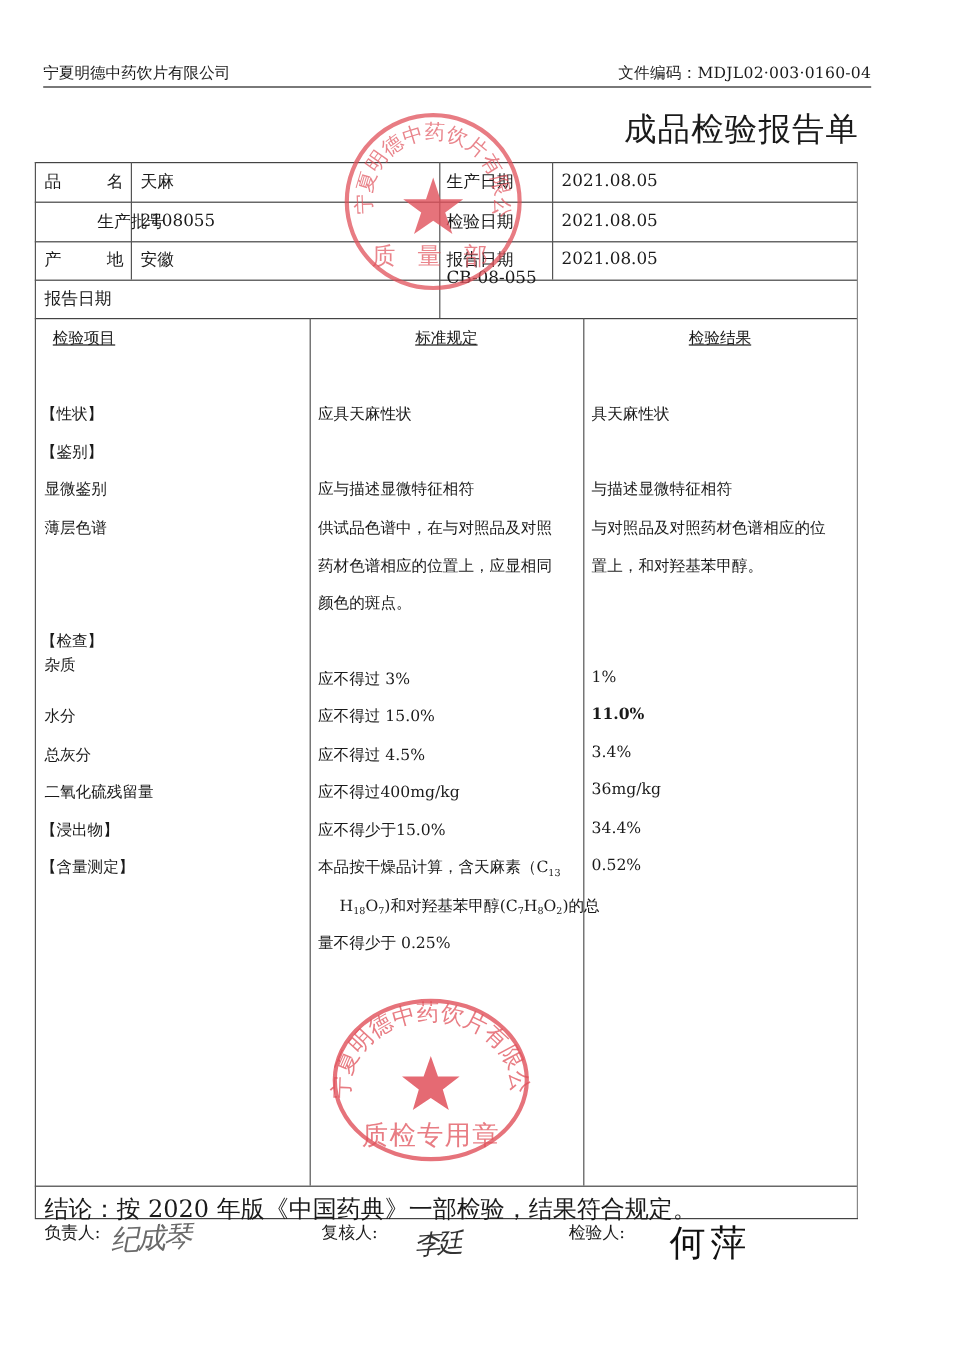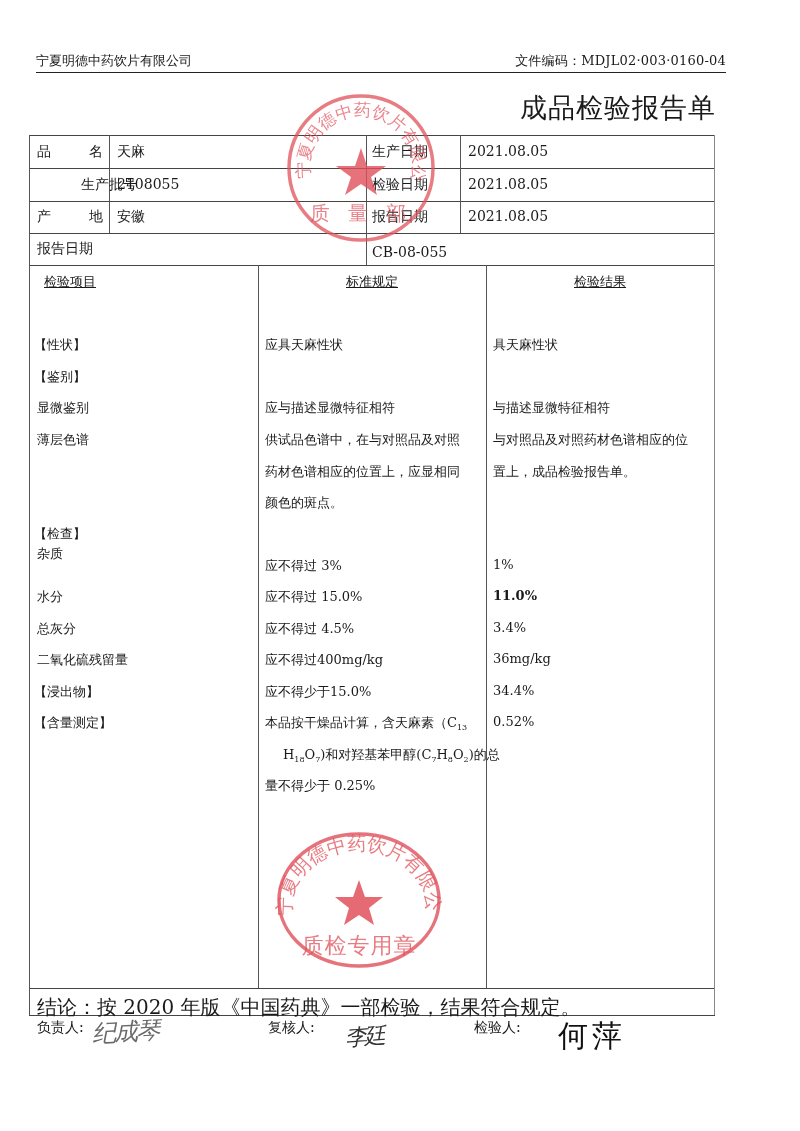--- a/index.html
+++ b/index.html
@@ -62,21 +62,21 @@
 <div class="abs cell-text" style="left:37px; top:176px;margin-left:44px;">生产批号</div>
 <div class="abs cell-text" style="left:117px; top:176px;">2108055</div>
 
 <div class="abs cell-text" style="left:37px; top:208px; width:66px; display:flex; justify-content:space-between;">
     <span>产</span>
     <span>地</span>
   </div>
 <div class="abs cell-text" style="left:117px; top:208px;">安徽</div>
 
 <div class="abs cell-text" style="left:37px; top:240px;">报告日期</div>
-<div class="abs cell-text" style="left:372px; top:244px;">CB-08-055</div>
+<div class="abs cell-text" style="left:372px; top:224px;">CB-08-055</div>
 
 <div class="abs cell-text" style="left:372px; top:143px;">生产日期</div>
 <div class="abs cell-text" style="left:468px; top:143px;">2021.08.05</div>
 
 <div class="abs cell-text" style="left:372px; top:176px;">检验日期</div>
 <div class="abs cell-text" style="left:468px; top:176px;">2021.08.05</div>
 
 <div class="abs cell-text" style="left:372px; top:208px;">报告日期</div>
 <div class="abs cell-text" style="left:468px; top:208px;">2021.08.05</div>
 
@@ -92,21 +92,21 @@
 
 <div class="abs body-text" style="left:37px; top:399px;">显微鉴别</div>
 <div class="abs body-text" style="left:265px; top:399px;">应与描述显微特征相符</div>
 <div class="abs body-text" style="left:493px; top:399px;">与描述显微特征相符</div>
 
 <div class="abs body-text" style="left:37px; top:431px;">薄层色谱</div>
 <div class="abs body-text" style="left:265px; top:431px;">供试品色谱中，在与对照品及对照</div>
 <div class="abs body-text" style="left:265px; top:463px;">药材色谱相应的位置上，应显相同</div>
 <div class="abs body-text" style="left:265px; top:494px;">颜色的斑点。</div>
 <div class="abs body-text" style="left:493px; top:431px;">与对照品及对照药材色谱相应的位</div>
-<div class="abs body-text" style="left:493px; top:463px;">置上，成品检验报告单。</div>
+<div class="abs body-text" style="left:493px; top:463px;">置上，和对羟基苯甲醇。</div>
 
 <div class="abs body-text" style="left:34px; top:525px;">【检查】</div>
 
 <div class="abs body-text" style="left:37px; top:545px;text-align:right;">杂质</div>
 <div class="abs body-text" style="left:265px; top:557px;">应不得过 3%</div>
 <div class="abs body-text" style="left:493px; top:557px;">1%</div>
 
 <div class="abs body-text" style="left:37px; top:588px;">水分</div>
 <div class="abs body-text" style="left:265px; top:588px;">应不得过 15.0%</div>
 <div class="abs body-text" style="left:493px; top:588px;font-weight:bold;">11.0%</div>

